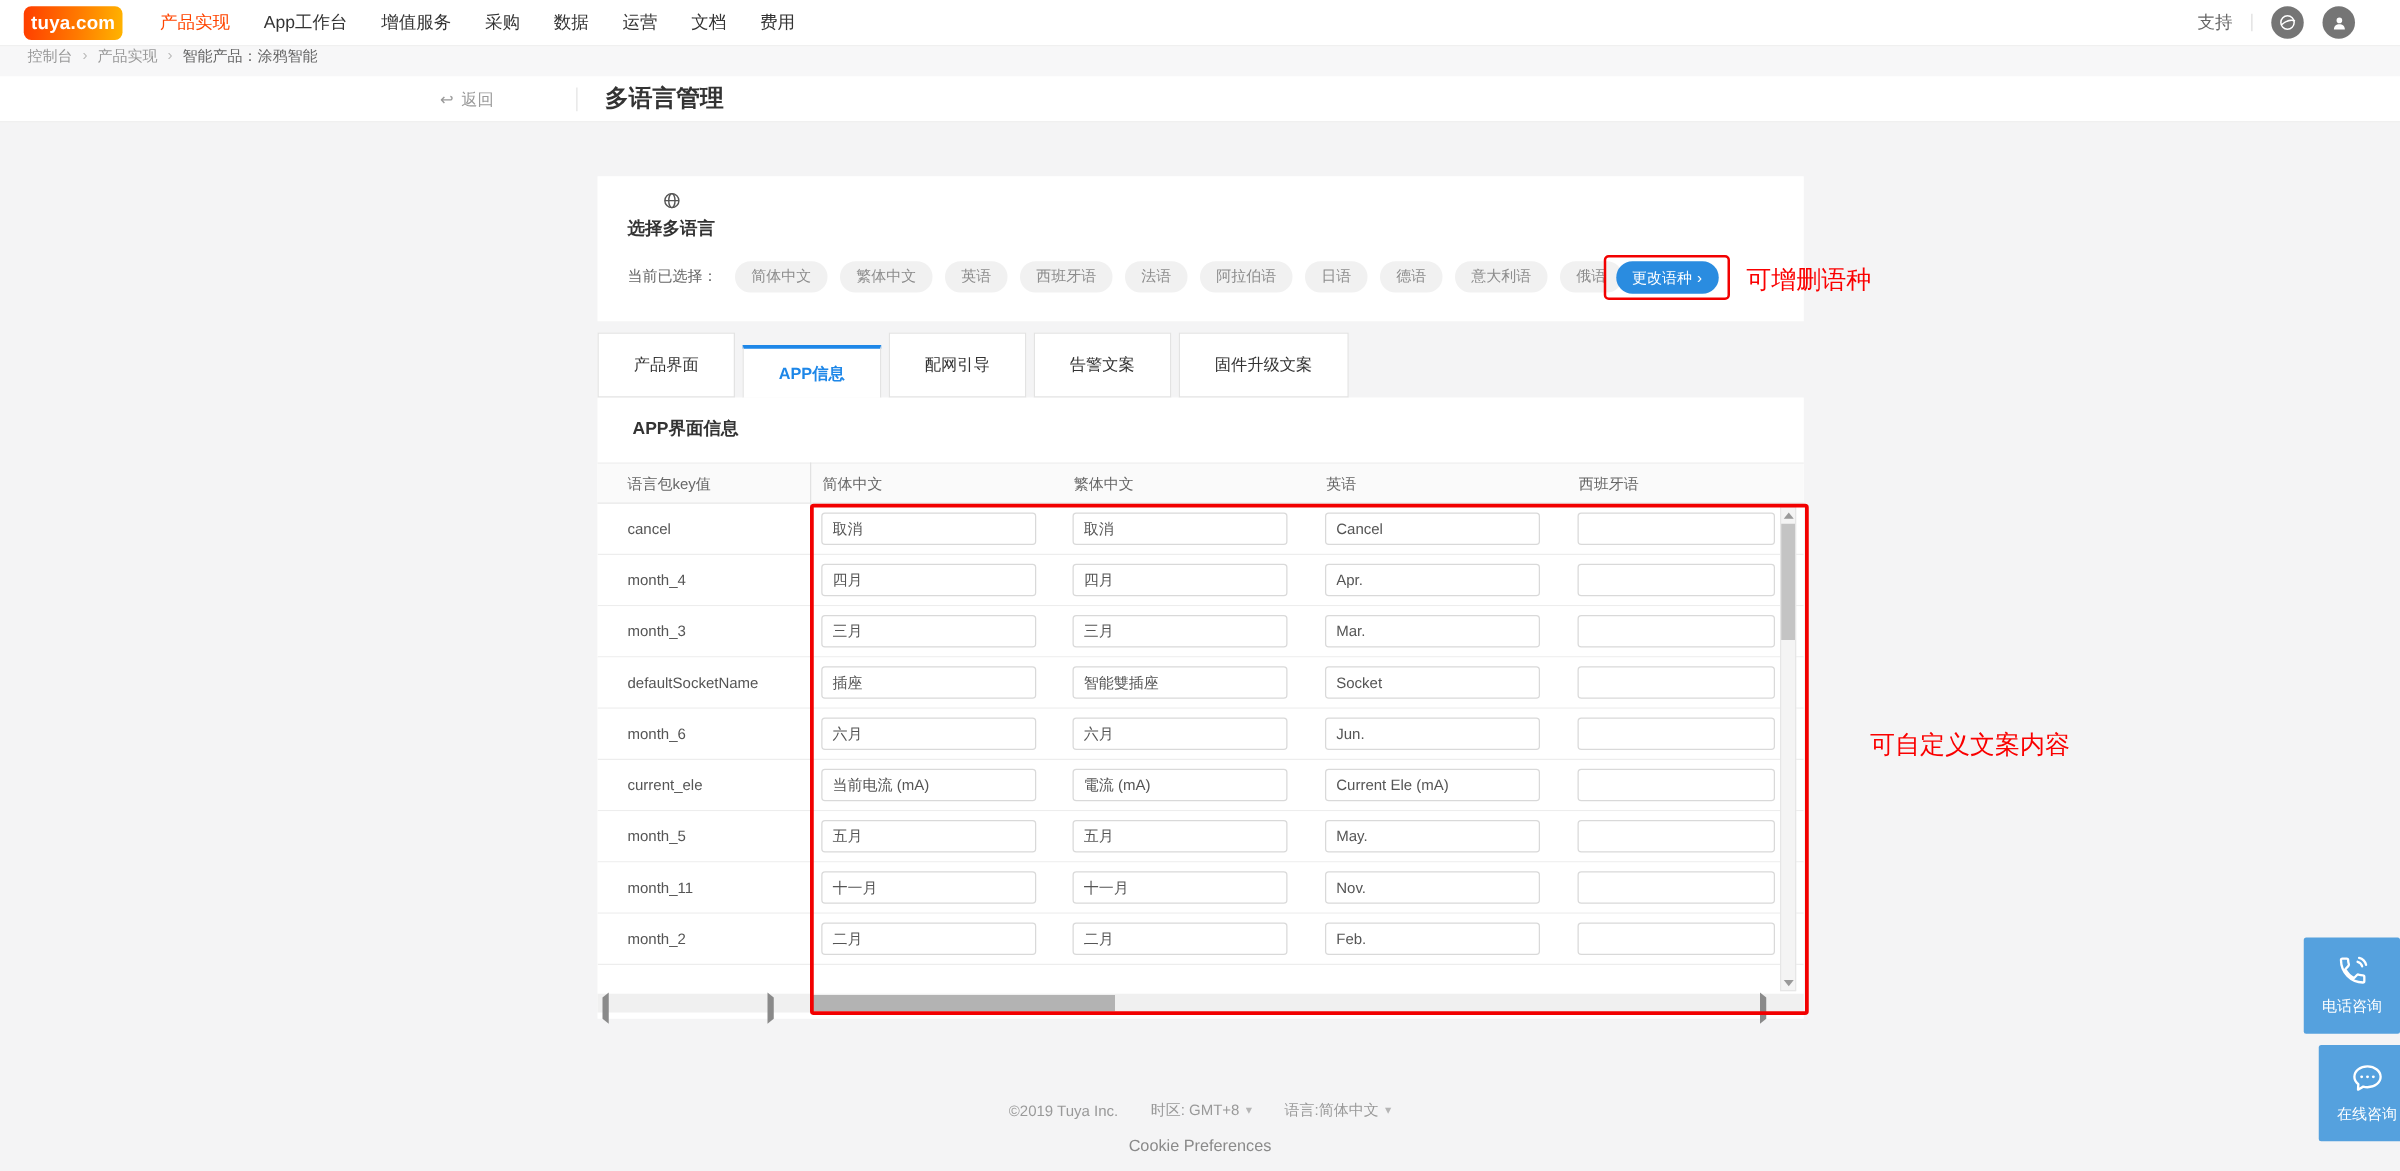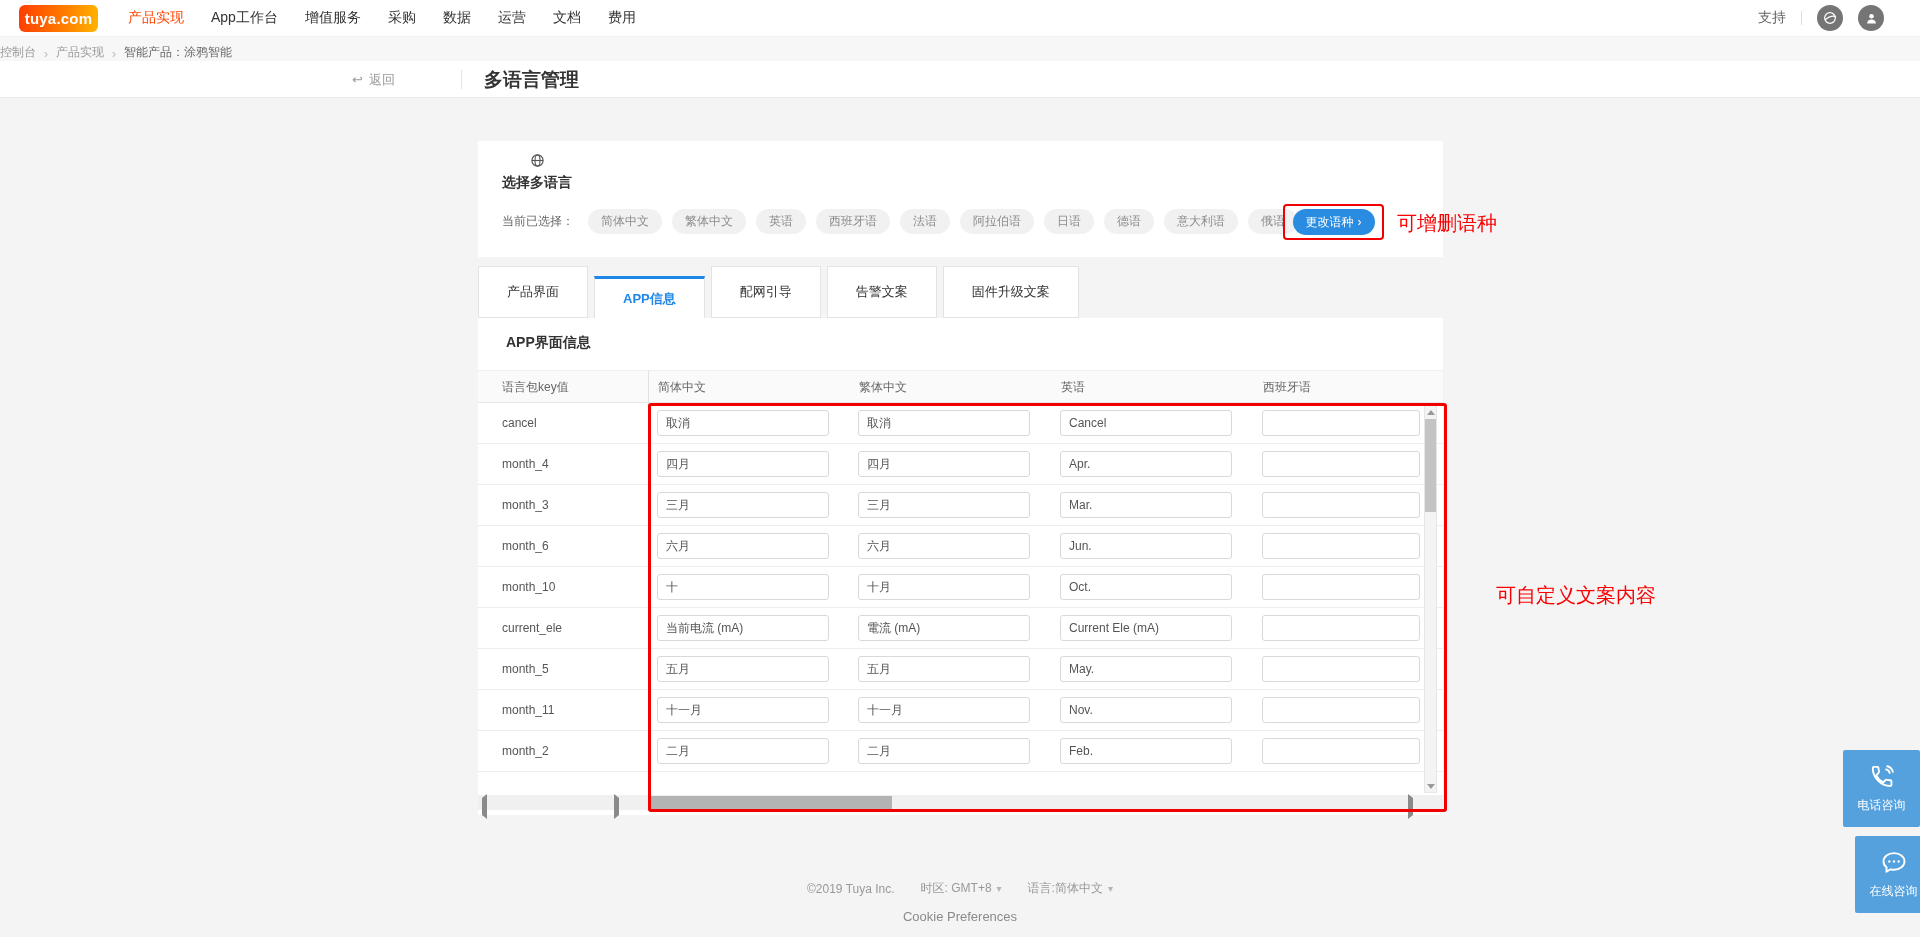--- a/index.html
+++ b/index.html
@@ -12,22 +12,22 @@
           color:#fff; font-weight:bold; font-size:15px; line-height:27px; text-align:center; letter-spacing:0.2px; }
   .nav-menu { position:absolute; left:128px; top:0; height:36px; display:flex; align-items:center; gap:27px; }
   .nav-item { font-size:14px; color:#333; cursor:pointer; white-space:nowrap; }
   .nav-item.active { color:#ff4400; }
   .nav-right { position:absolute; right:36px; top:0; height:36px; display:flex; align-items:center; gap:15px; }
   .support-link { font-size:14px; color:#666; }
   .nav-divider { width:1px; height:14px; background:#ddd; }
   .round-icon { width:26px; height:26px; border-radius:50%; background:#757575; display:flex; align-items:center; justify-content:center; cursor:pointer; }
 
   
-  .breadcrumb { position:absolute; left:0; top:37px; width:1920px; height:24px; background:#f7f7f8; 
-                display:flex; align-items:flex-end; font-size:12px; color:#999; gap:8px; }
+  .breadcrumb { position:absolute; left:0; top:37px; width:1920px; height:24px; background:#f7f7f8; padding-left:22px;
+                display:flex; align-items:flex-start; font-size:12px; color:#999; gap:8px; }
   .bc-item { color:#999; cursor:pointer; }
   .bc-item.last { color:#666; }
   .bc-sep { color:#bbb; font-size:12px; }
 
   
   .page-header { position:absolute; left:0; top:61px; width:1920px; height:37px; background:#fff; border-bottom:1px solid #ebebeb; z-index:5; }
   .back-btn { position:absolute; left:352px; top:0; height:37px; display:flex; align-items:center; gap:6px; color:#9a9a9a; font-size:13px; cursor:pointer; }
   .ph-divider { position:absolute; left:461px; top:9px; width:1px; height:19px; background:#e3e3e3; }
   .page-title { position:absolute; left:484px; top:0; height:37px; line-height:37px; font-size:19px; font-weight:bold; color:#333; }
 
@@ -217,31 +217,31 @@
         <input class="tinput c3" type="text" style="">
       </div>
       <div class="trow">
         <span class="tkey">month_3</span>
         <input class="tinput c0" type="text" value="三月" style="">
         <input class="tinput c1" type="text" value="三月" style="">
         <input class="tinput c2" type="text" value="Mar." style="">
         <input class="tinput c3" type="text" style="">
       </div>
       <div class="trow">
+        <span class="tkey">defaultSocketName</span>
+        <input class="tinput c0" type="text" value="插座" style="">
+        <input class="tinput c1" type="text" value="智能雙插座" style="">
+        <input class="tinput c2" type="text" value="Socket" style="">
+        <input class="tinput c3" type="text" style="">
+      </div>
+      <div class="trow">
         <span class="tkey">month_6</span>
         <input class="tinput c0" type="text" value="六月" style="">
         <input class="tinput c1" type="text" value="六月" style="">
         <input class="tinput c2" type="text" value="Jun." style="">
-        <input class="tinput c3" type="text" style="">
-      </div>
-      <div class="trow">
-        <span class="tkey">month_10</span>
-        <input class="tinput c0" type="text" value="十" style="">
-        <input class="tinput c1" type="text" value="十月" style="">
-        <input class="tinput c2" type="text" value="Oct." style="">
         <input class="tinput c3" type="text" style="">
       </div>
       <div class="trow">
         <span class="tkey">current_ele</span>
         <input class="tinput c0" type="text" value="当前电流 (mA)" style="">
         <input class="tinput c1" type="text" value="電流 (mA)" style="">
         <input class="tinput c2" type="text" value="Current Ele (mA)" style="">
         <input class="tinput c3" type="text" style="">
       </div>
       <div class="trow">

